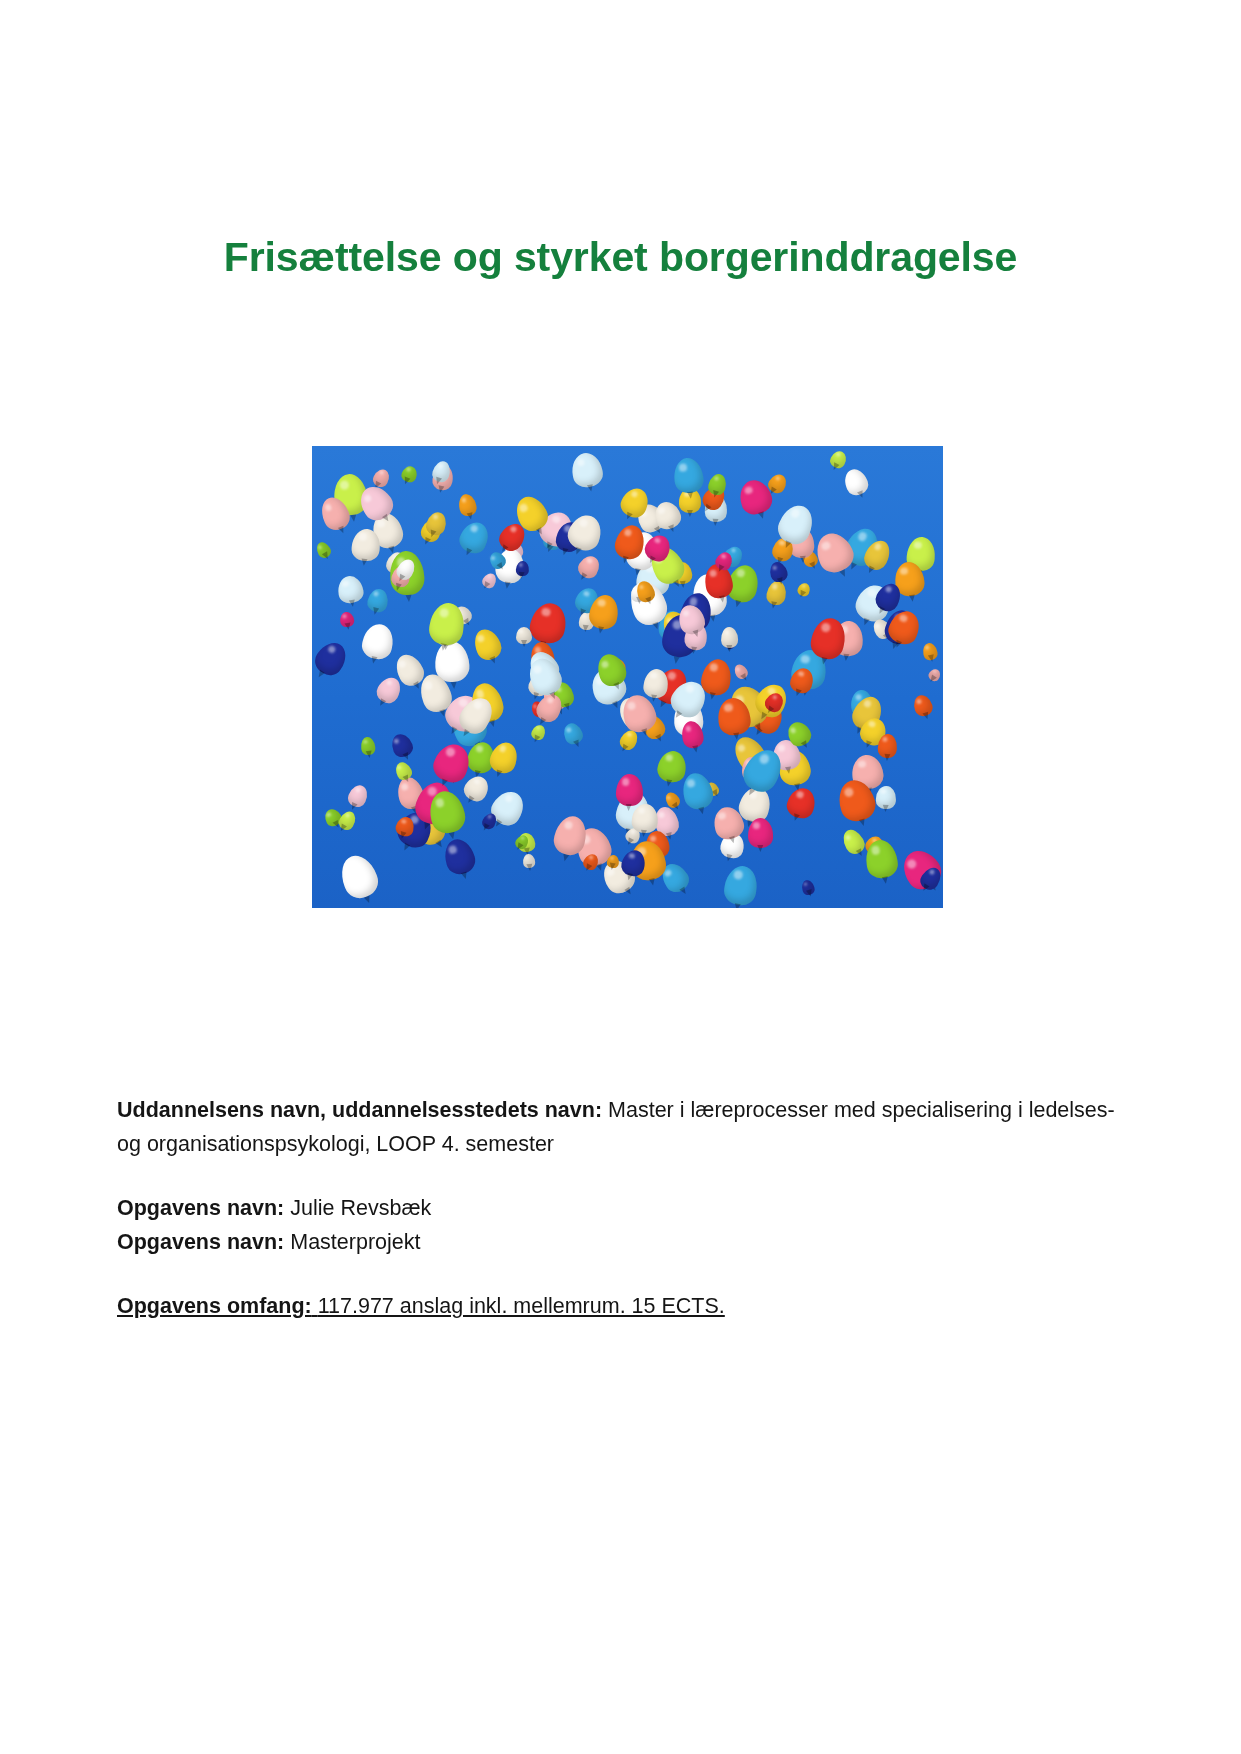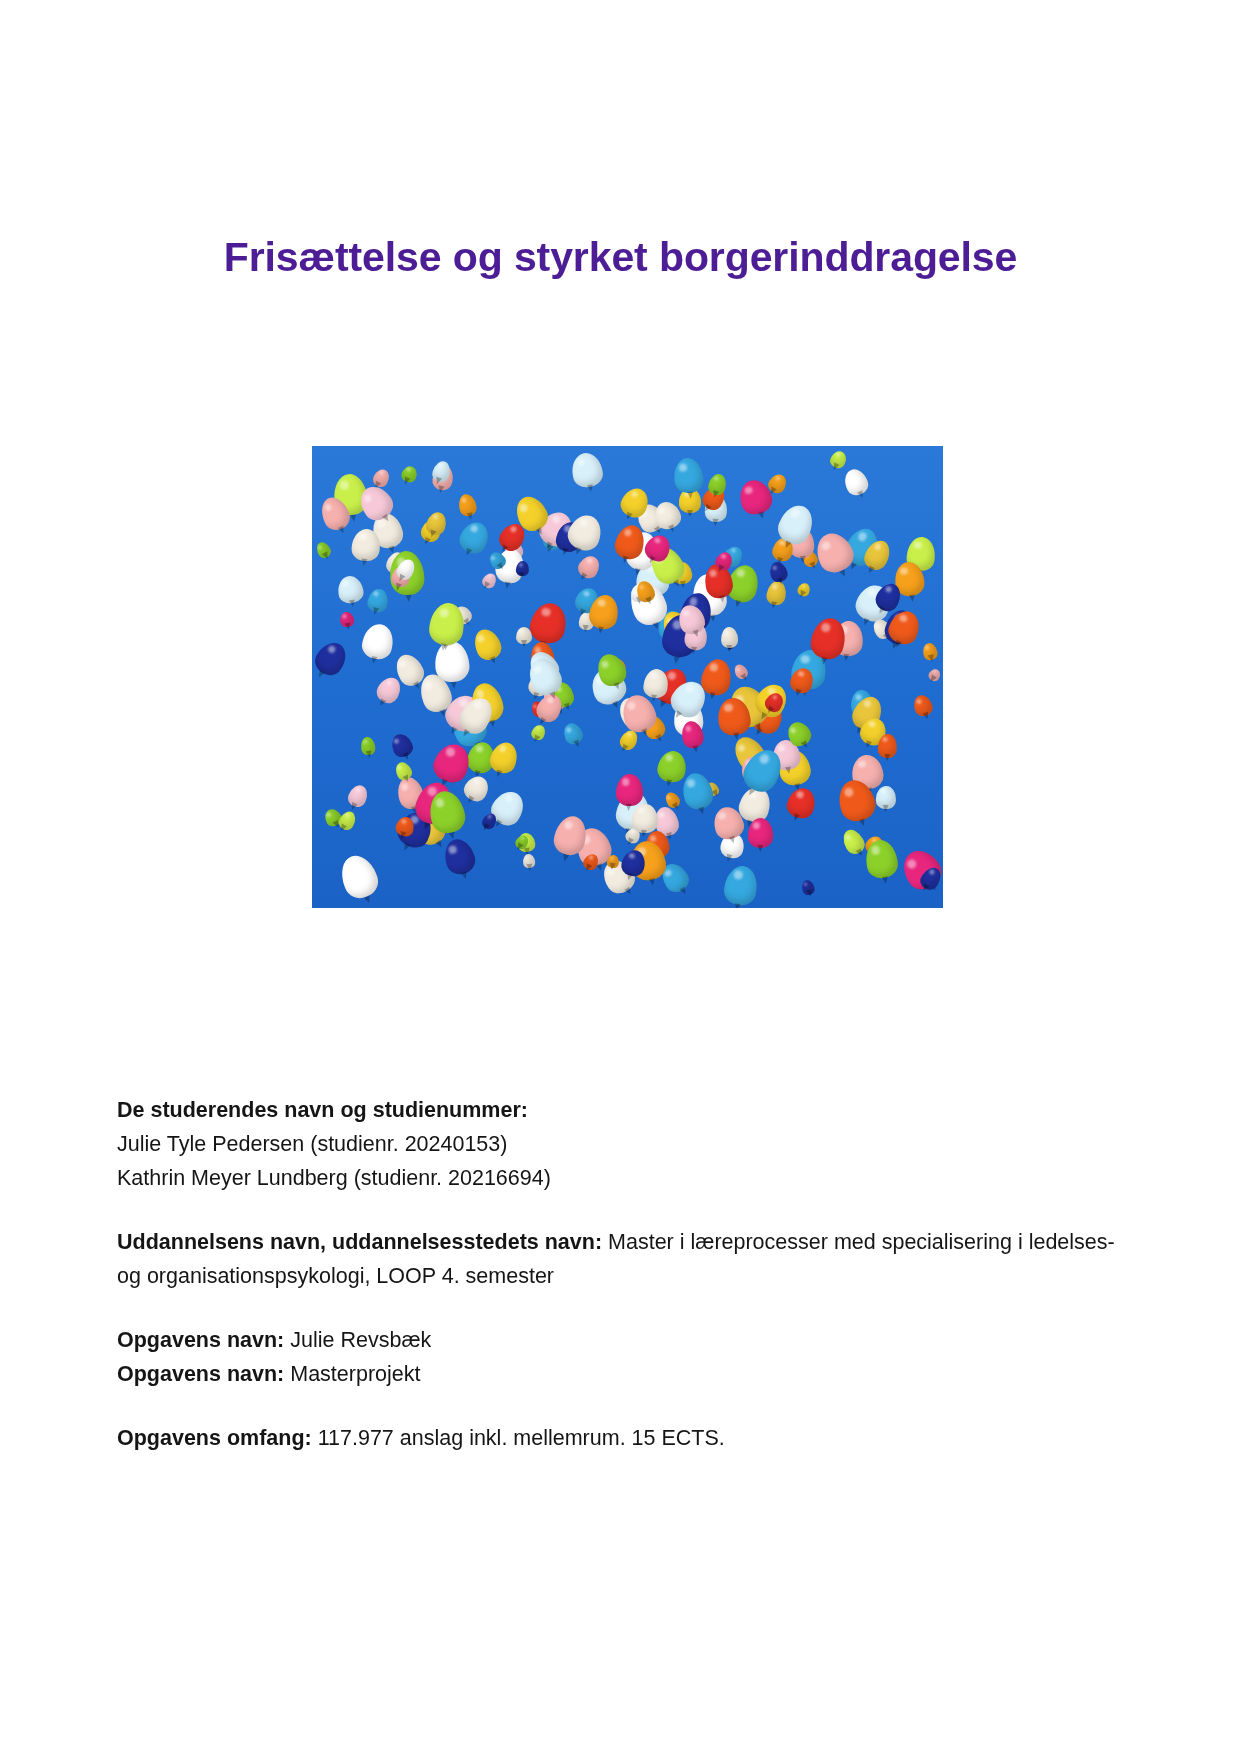--- a/index.html
+++ b/index.html
@@ -26,21 +26,21 @@
   .doc-title {
     position: absolute;
     top: 206px;
     left: 0;
     width: 1241px;
     text-align: center;
     font-size: 41px;
     font-weight: 700;
     letter-spacing: -0.1px;
     line-height: 1.2;
-    color: #4c1d95;
+    color: #15803d;
   }
 
   
   .cover-figure {
     position: absolute;
     left: 312px;
     top: 446px;
     width: 631px;
     height: 462px;
     overflow: hidden;
@@ -85,21 +85,21 @@
   .info-block {
     position: absolute;
     left: 117px;
     top: 1093px;
     width: 1010px;
     font-size: 21.5px;
     line-height: 34px;
     color: #151515;
   }
   .info-group { margin: 0 0 30px 0; }
-  .info-group:last-child { margin-bottom: 16px; }
+  .info-group:last-child { margin-bottom: 16px; text-decoration: underline; }
   .info-line { display: block; }
   .lbl { font-weight: 700; }
 </style>
 </head>
 <body>
 
 <div class="page">
 
   <h1 class="doc-title">Frisættelse og styrket borgerinddragelse</h1>
 
@@ -314,25 +314,20 @@
         <div class="balloon" style="width: 30.3px; height: 37.4px; left: 217.5px; top: 211.9px; background: rgb(216, 240, 250); transform: rotate(-23.9deg);"></div>
         <div class="balloon" style="width: 34px; height: 43px; left: 30.2px; top: 408.6px; background: rgb(255, 255, 255); transform: rotate(-20.9deg);"></div>
         <div class="balloon" style="width: 25.5px; height: 28.8px; left: 309.7px; top: 41.9px; background: rgb(244, 209, 42); transform: rotate(25.2deg);"></div>
         <div class="balloon" style="width: 27.9px; height: 31.4px; left: 345.9px; top: 304.7px; background: rgb(140, 209, 42); transform: rotate(11.3deg);"></div>
         <div class="balloon" style="width: 26.7px; height: 32.1px; left: 304.2px; top: 327.5px; background: rgb(232, 38, 126); transform: rotate(1.2deg);"></div>
       </div>
   </div>
 
   <div class="info-block">
 
-    <div class="info-group">
-      <span class="info-line lbl">De studerendes navn og studienummer:</span>
-      <span class="info-line">Julie Tyle Pedersen (studienr. 20240153)</span>
-      <span class="info-line">Kathrin Meyer Lundberg (studienr. 20216694)</span>
-    </div>
 
     <div class="info-group">
       <span class="info-line"><span class="lbl">Uddannelsens navn, uddannelsesstedets navn:</span> <span>Master i læreprocesser med specialisering i ledelses- og organisationspsykologi, LOOP 4. semester</span></span>
     </div>
 
     <div class="info-group">
       <span class="info-line"><span class="lbl">Opgavens navn:</span> <span>Julie Revsbæk</span></span>
       <span class="info-line"><span class="lbl">Opgavens navn:</span> <span>Masterprojekt</span></span>
     </div>
 

